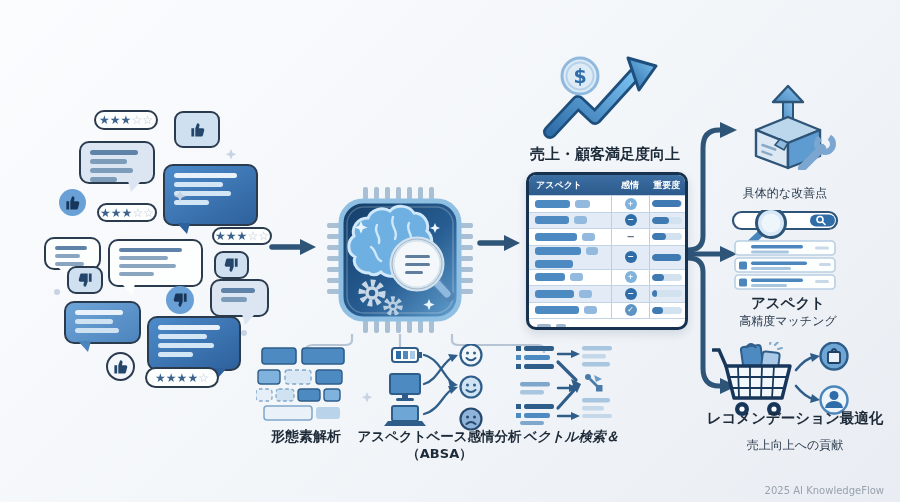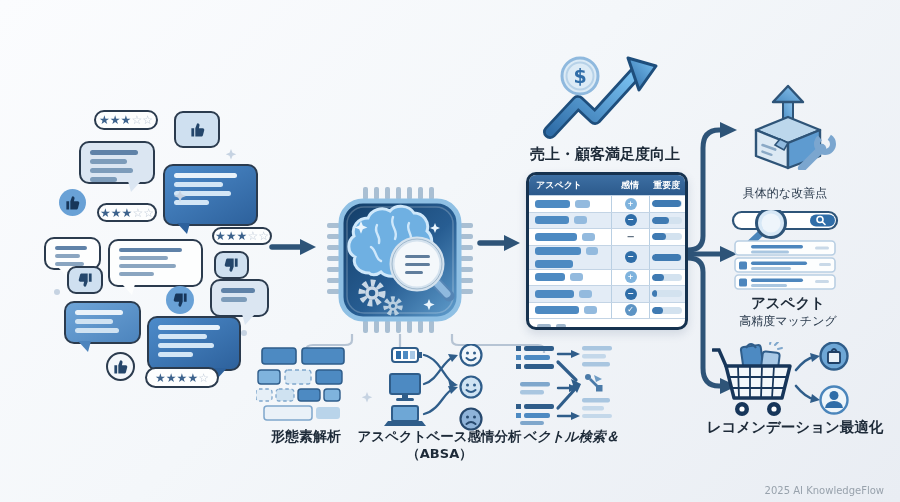--- a/index.html
+++ b/index.html
@@ -615,16 +615,17 @@
       <circle cx="122" cy="14" r="13.5" fill="#6ea7d6" stroke="#2f5d8a" stroke-width="2.4"></circle>
       <rect x="116" y="10" width="12" height="11" rx="1.6" fill="#eaf2f9" stroke="#1d3f66" stroke-width="1.8"></rect>
       <path d="M119 10 Q122 4 125 10" fill="none" stroke="#1d3f66" stroke-width="1.8"></path>
     </g>
     <g>
       <circle cx="122" cy="58" r="13.5" fill="#eef5fa" stroke="#4a85bb" stroke-width="2.4"></circle>
       <circle cx="122" cy="53.5" r="4.5" fill="#2f6da8"></circle>
       <path d="M113 66 A9 7 0 0 1 131 66 Z" fill="#2f6da8"></path>
     </g>
   </svg>
-  <div class="lbl" style="left:690px;top:418px;width:210px;font-size:14.5px;">レコメンデーション最適化</div>
+  <div class="lbl" style="left:690px;top:409px;width:210px;font-size:14.5px;">レコメンデーション最適化</div>
+  <div class="sub" style="left:690px;top:438px;width:210px;font-size:12px;">売上向上への貢献</div>
 
   <div class="abs" style="right:16px;bottom:6px;font-size:10px;color:#98a2ac;">2025 AI KnowledgeFlow</div>
 </div>
 
 </body></html>

